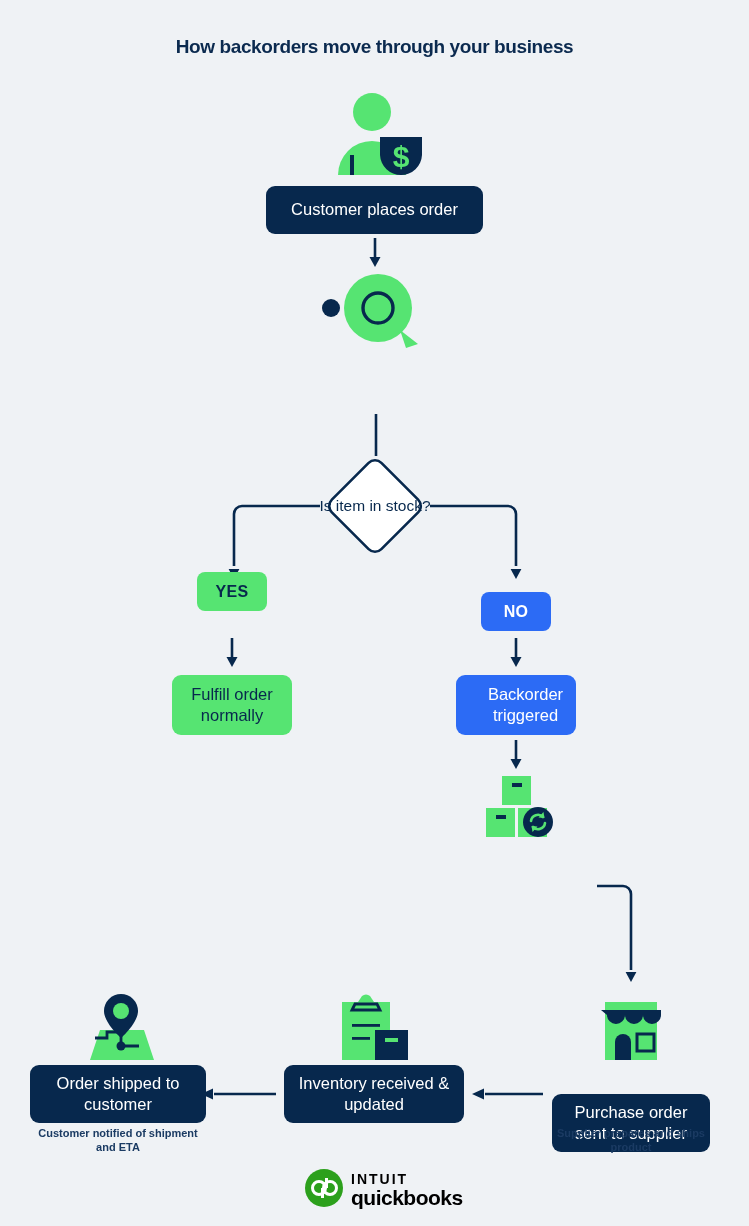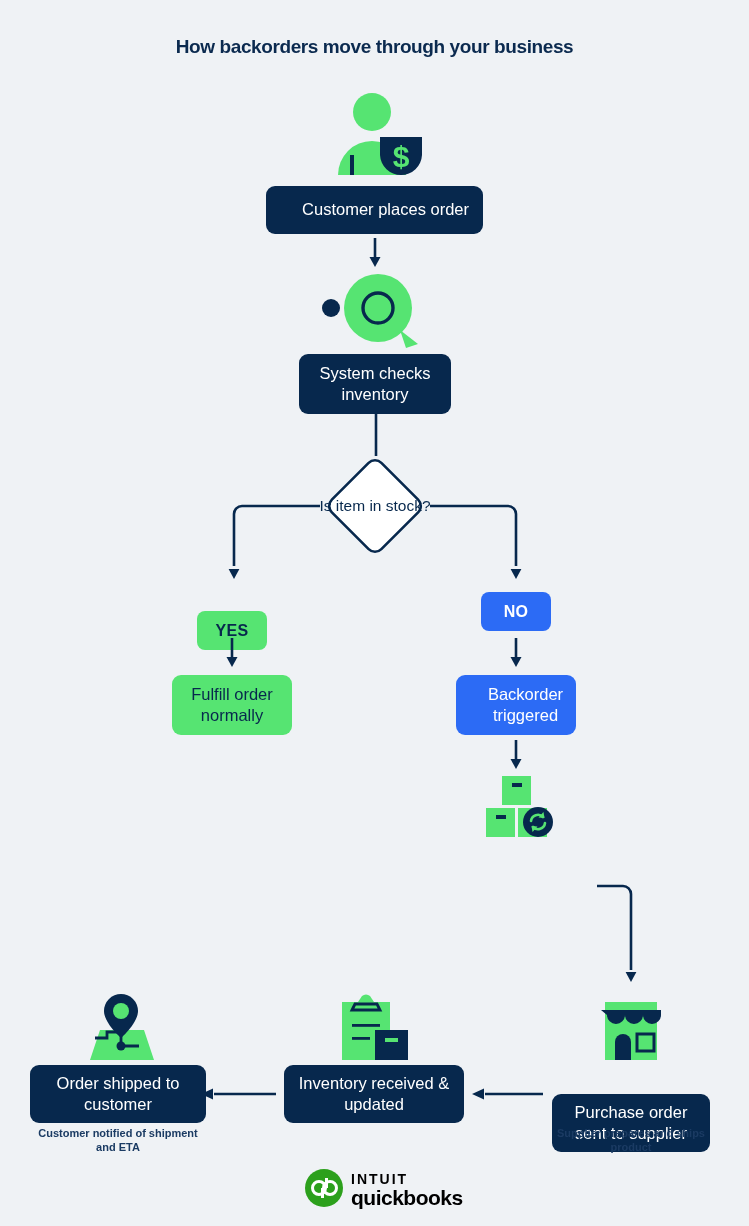--- a/index.html
+++ b/index.html
@@ -24,21 +24,21 @@
   
   .node {
     position: absolute;
     display: flex; align-items: center; justify-content: center;
     text-align: center;
     border-radius: 9px;
     font-size: 16.5px;
     line-height: 1.28;
     padding: 8px 14px;
   }
-  .node.navy { background: #07284d; color: #ffffff; justify-content: flex-end; }
+  .node.navy { background: #07284d; color: #ffffff; }
   .node.green { background: #56e472; color: #07284d; }
   .node.blue  { background: #2c6bf5; color: #ffffff; }
 
   .badge {
     position: absolute;
     display: flex; align-items: center; justify-content: center;
     border-radius: 8px;
     font-size: 16px; font-weight: bold; letter-spacing: 0.3px;
   }
   .badge.green { background: #56e472; color: #07284d; }
@@ -94,23 +94,20 @@
   <div class="abs" style="left:318px; top:270px;">
     <svg width="105" height="78" viewBox="0 0 105 78">
       <circle cx="13" cy="38" r="9" fill="#07284d"></circle>
       <circle cx="37" cy="38" r="10" fill="#07284d"></circle>
       <circle cx="60" cy="38" r="34" fill="#56e472"></circle>
       <circle cx="60" cy="38" r="15" fill="none" stroke="#07284d" stroke-width="3.4"></circle>
       <path d="M82 60 L100 74 L88 78 Z" fill="#56e472"></path>
     </svg>
   </div>
 
-  <div class="node navy" style="left:299px; top:354px; width:152px; height:60px;">
-    <span>System checks inventory</span>
-  </div>
 
   <div class="abs" style="left:374px; top:414px;">
     <svg width="4" height="42" viewBox="0 0 4 42">
       <line x1="2" y1="0" x2="2" y2="42" stroke="#07284d" stroke-width="2.6"></line>
     </svg>
   </div>
 
   <div class="diamond-wrap" style="left:314px; top:445px; width:122px; height:122px;">
     <svg width="122" height="122" viewBox="0 0 122 122">
       <rect x="26" y="26" width="70" height="70" rx="9" ry="9" transform="rotate(45 61 61)" fill="#ffffff" stroke="#07284d" stroke-width="2.6"></rect>
@@ -124,21 +121,21 @@
       <path d="M6 79 L0.6 69 L11.4 69 Z" fill="#07284d"></path>
     </svg>
   </div>
   <div class="abs" style="left:430px; top:500px;">
     <svg width="92" height="82" viewBox="0 0 92 82">
       <path d="M0 6 H78 a8 8 0 0 1 8 8 V66" fill="none" stroke="#07284d" stroke-width="2.6"></path>
       <path d="M86 79 L80.6 69 L91.4 69 Z" fill="#07284d"></path>
     </svg>
   </div>
 
-  <div class="badge green" style="left:197px; top:611px; width:70px; height:39px;">
+  <div class="badge green" style="left:197px; top:572px; width:70px; height:39px;">
     <span>YES</span>
   </div>
   <div class="badge blue" style="left:481px; top:592px; width:70px; height:39px;">
     <span>NO</span>
   </div>
 
   <div class="abs" style="left:223px; top:638px;">
     <svg width="18" height="30" viewBox="0 0 18 30">
       <line x1="9" y1="0" x2="9" y2="21" stroke="#07284d" stroke-width="2.6"></line>
       <path d="M9 29 L3.5 19 L14.5 19 Z" fill="#07284d"></path>

